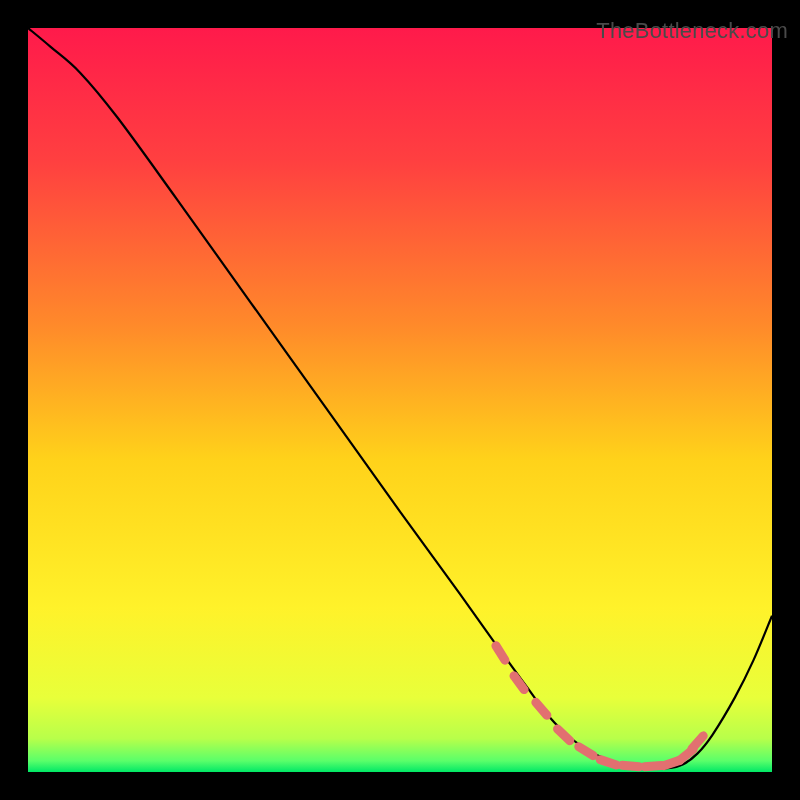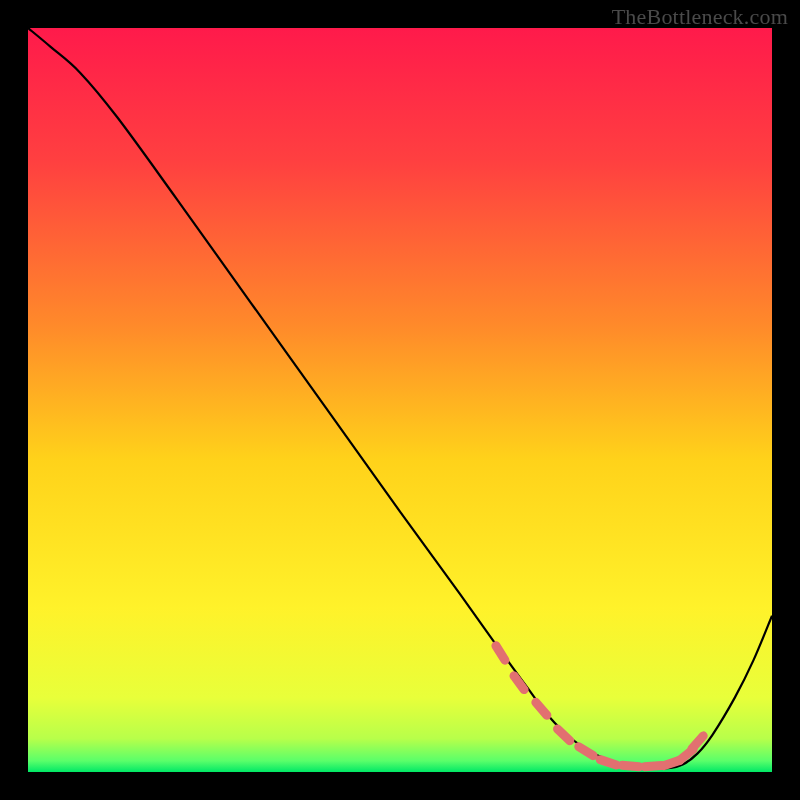--- a/index.html
+++ b/index.html
@@ -21,23 +21,23 @@
   .plot {
     position: absolute;
     left: 28px;
     top: 28px;
     width: 744px;
     height: 744px;
     overflow: hidden;
   }
   .watermark {
     position: absolute;
-    top: 4px;
+    top: 18px;
     right: 12px;
-    font-family: Liberation Serif, serif;
+    font-family: Liberation Sans, sans-serif;
     font-size: 22px;
     color: #4a4a4a;
     letter-spacing: 0.2px;
     user-select: none;
     margin-left: 32px;
   }
   svg {
     display: block;
   }
 </style>

